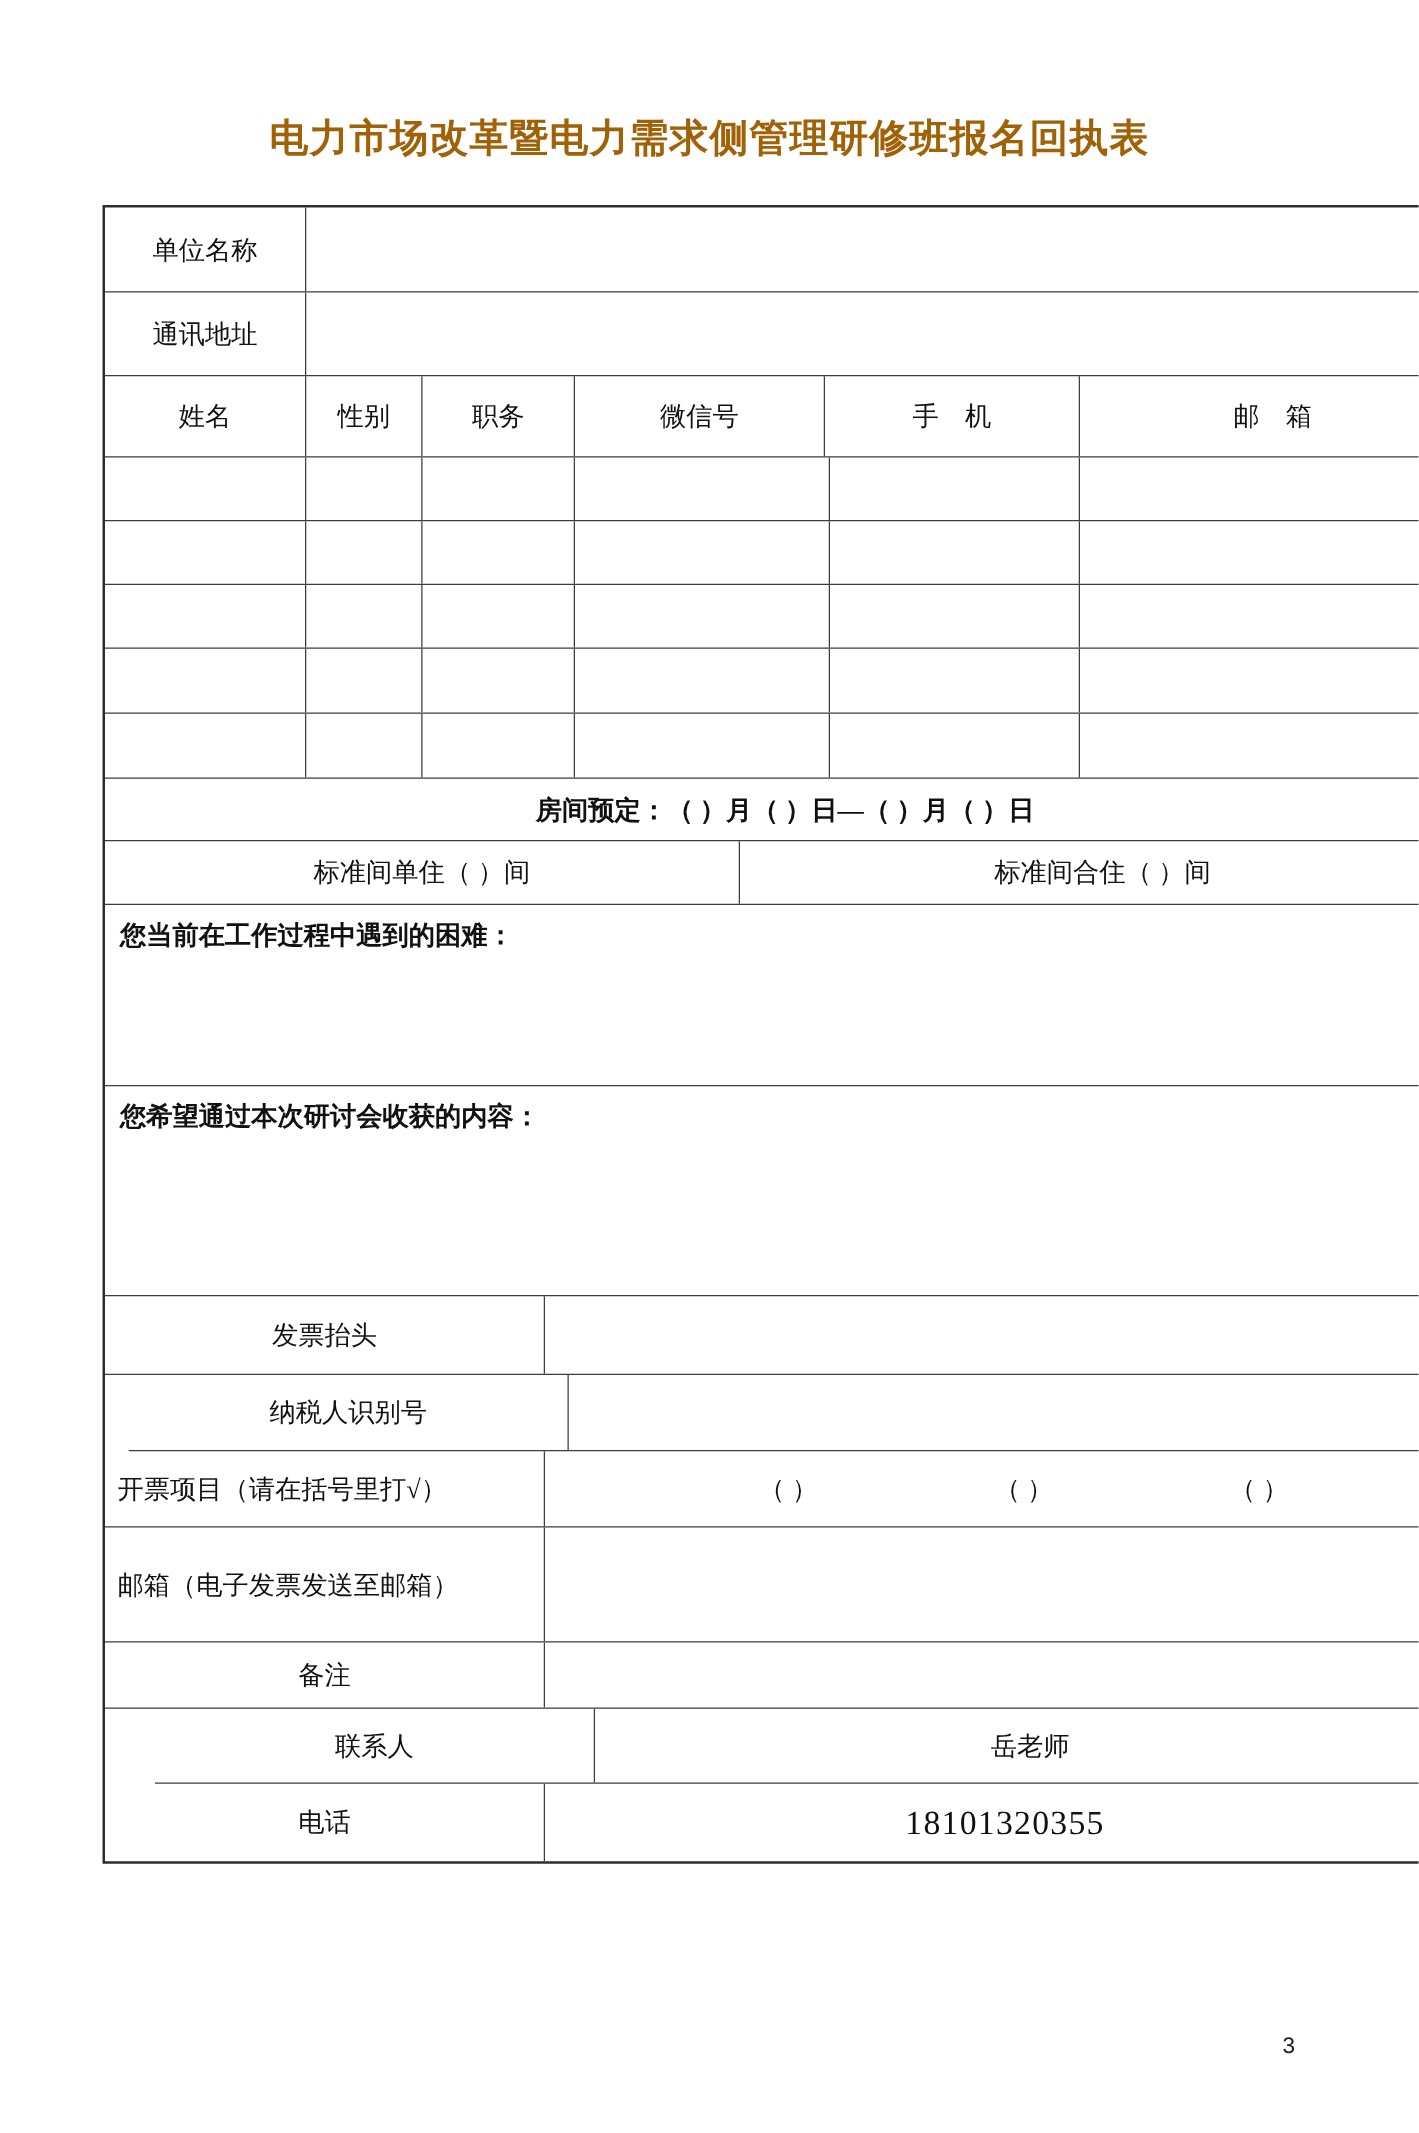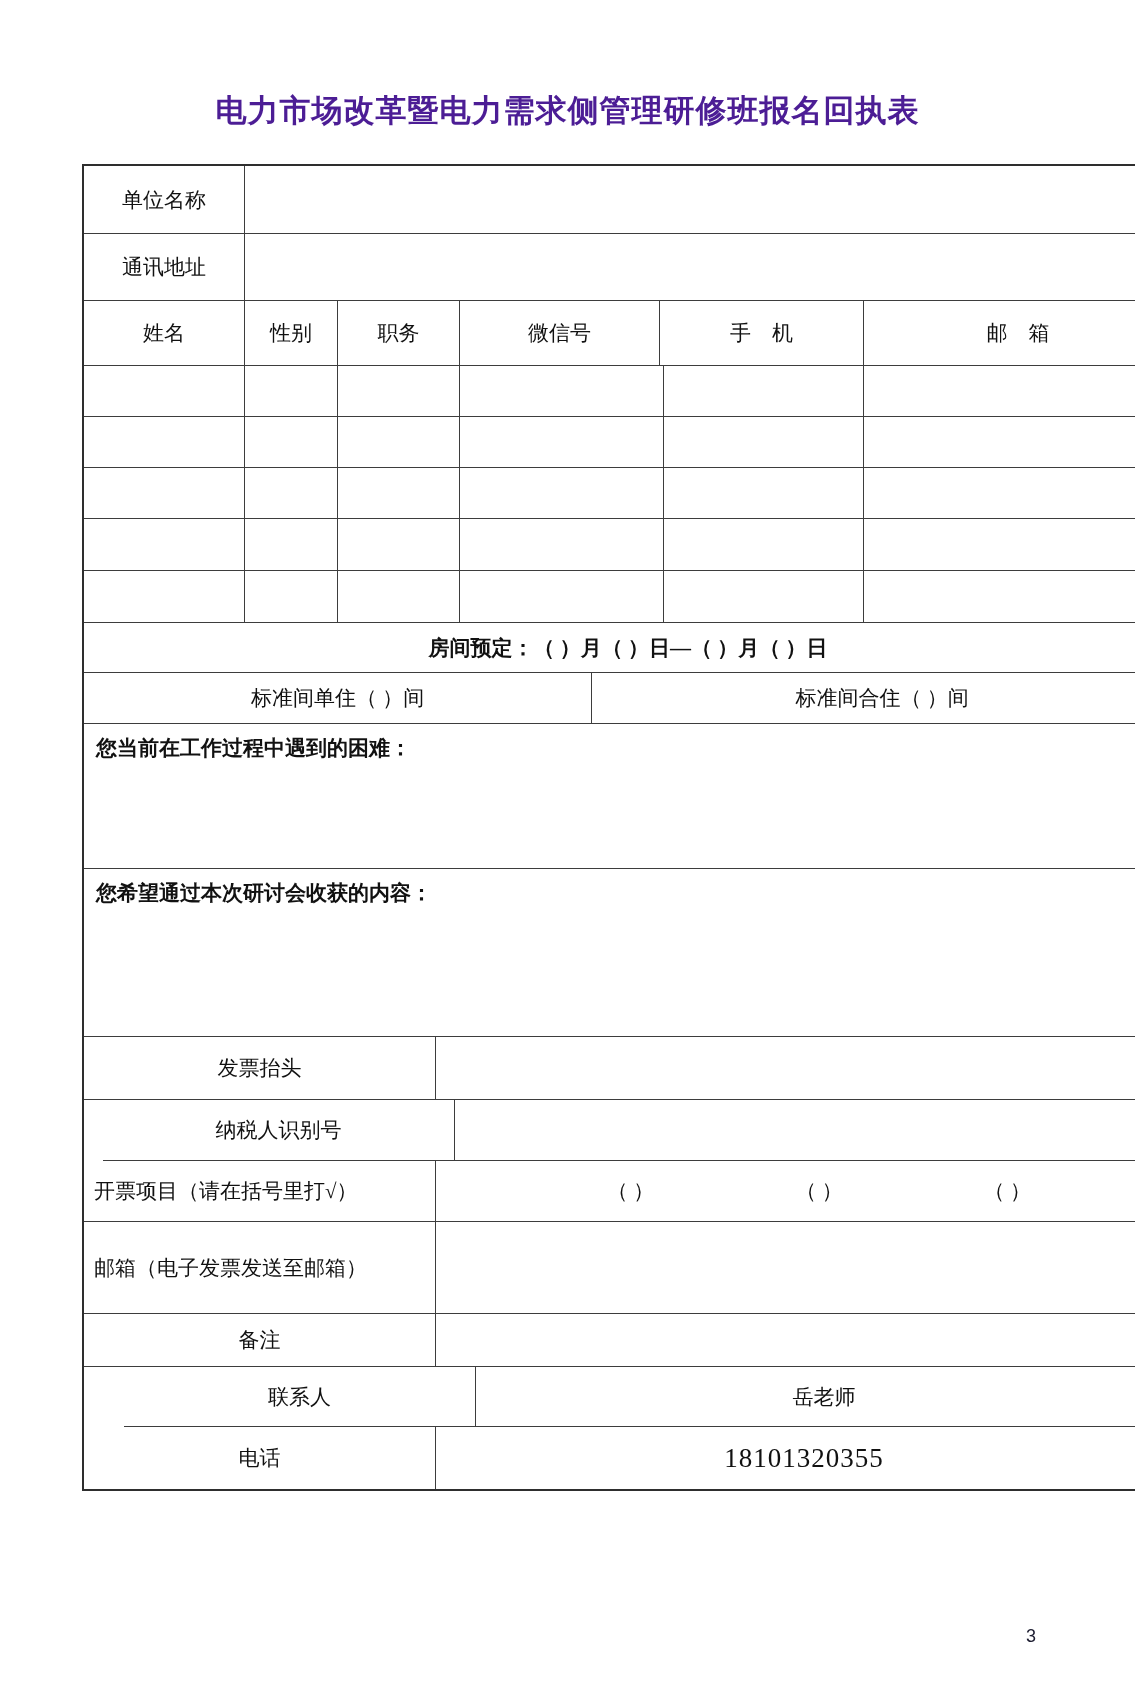--- a/index.html
+++ b/index.html
@@ -14,21 +14,21 @@
   }
   .doc-title {
     position: absolute;
     top: 90px;
     left: 0;
     width: 100%;
     text-align: center;
     font-size: 31px;
     font-weight: bold;
     letter-spacing: 1px;
-    color: #4c1d95;
+    color: #a16207;
   }
   .form-table {
     position: absolute;
     left: 82px;
     top: 164px;
     width: 1092px;
     border: 2px solid #2e2e2e;
     box-sizing: border-box;
     font-size: 21px;
   }

